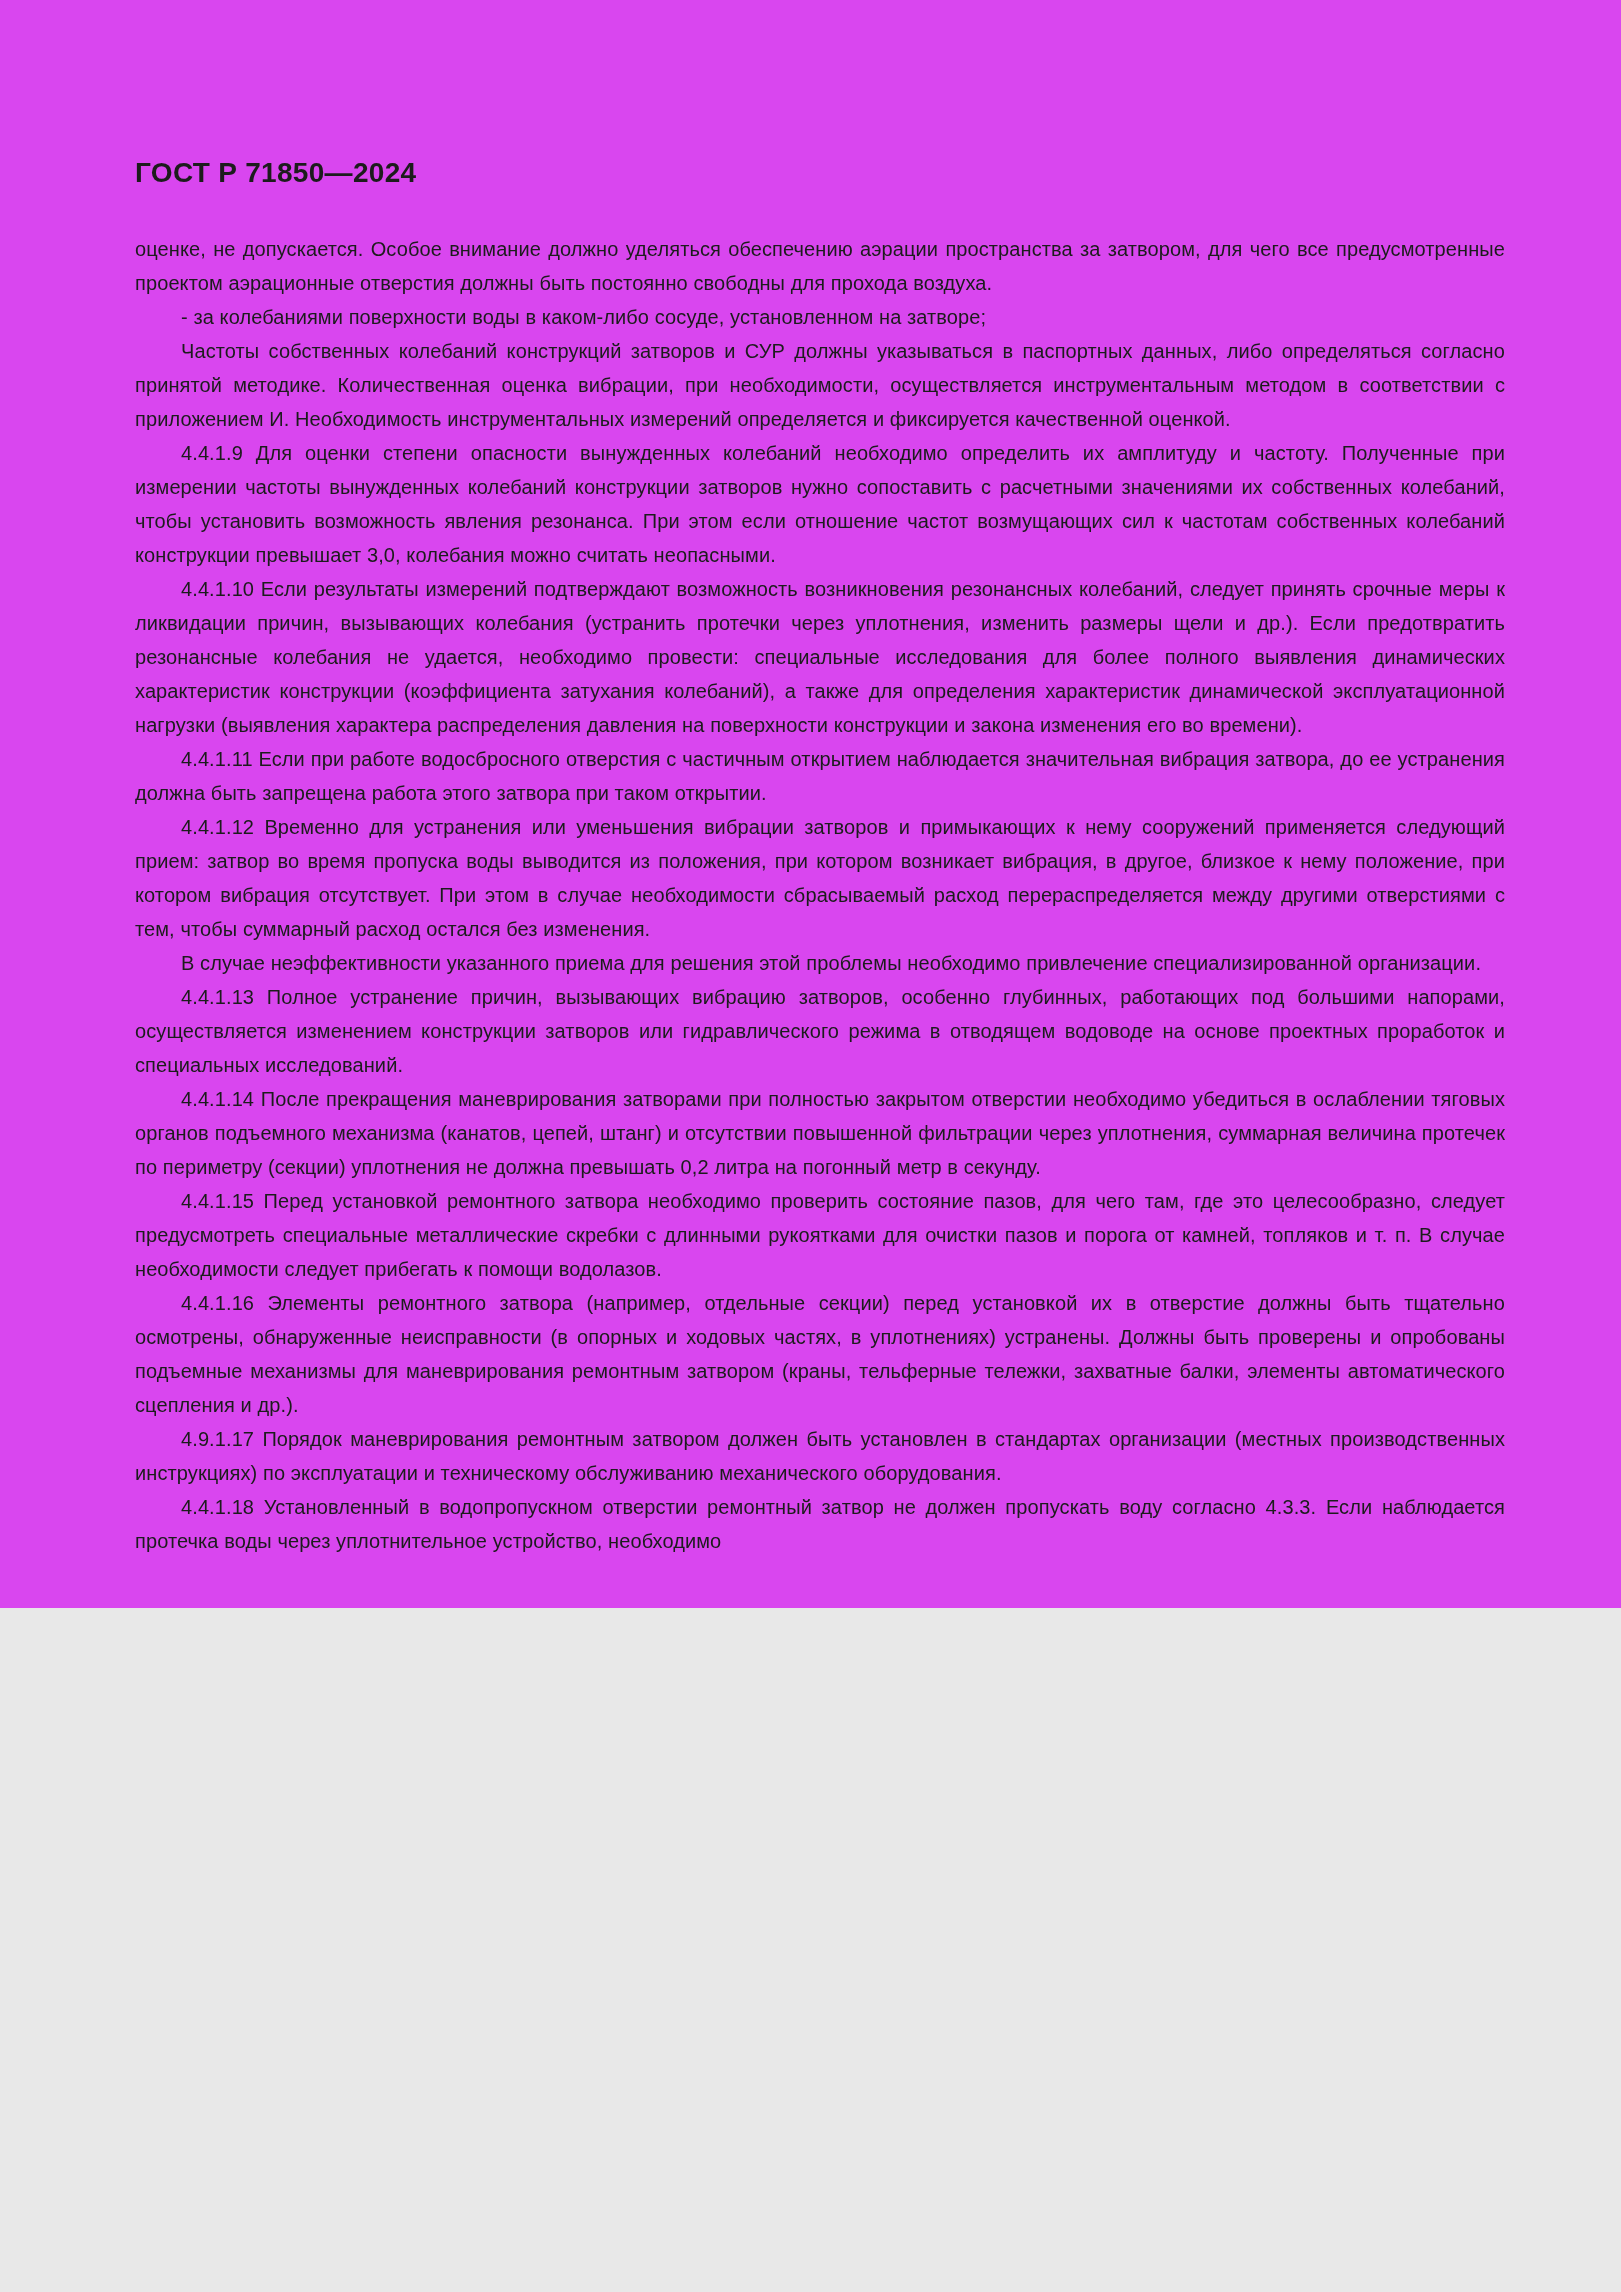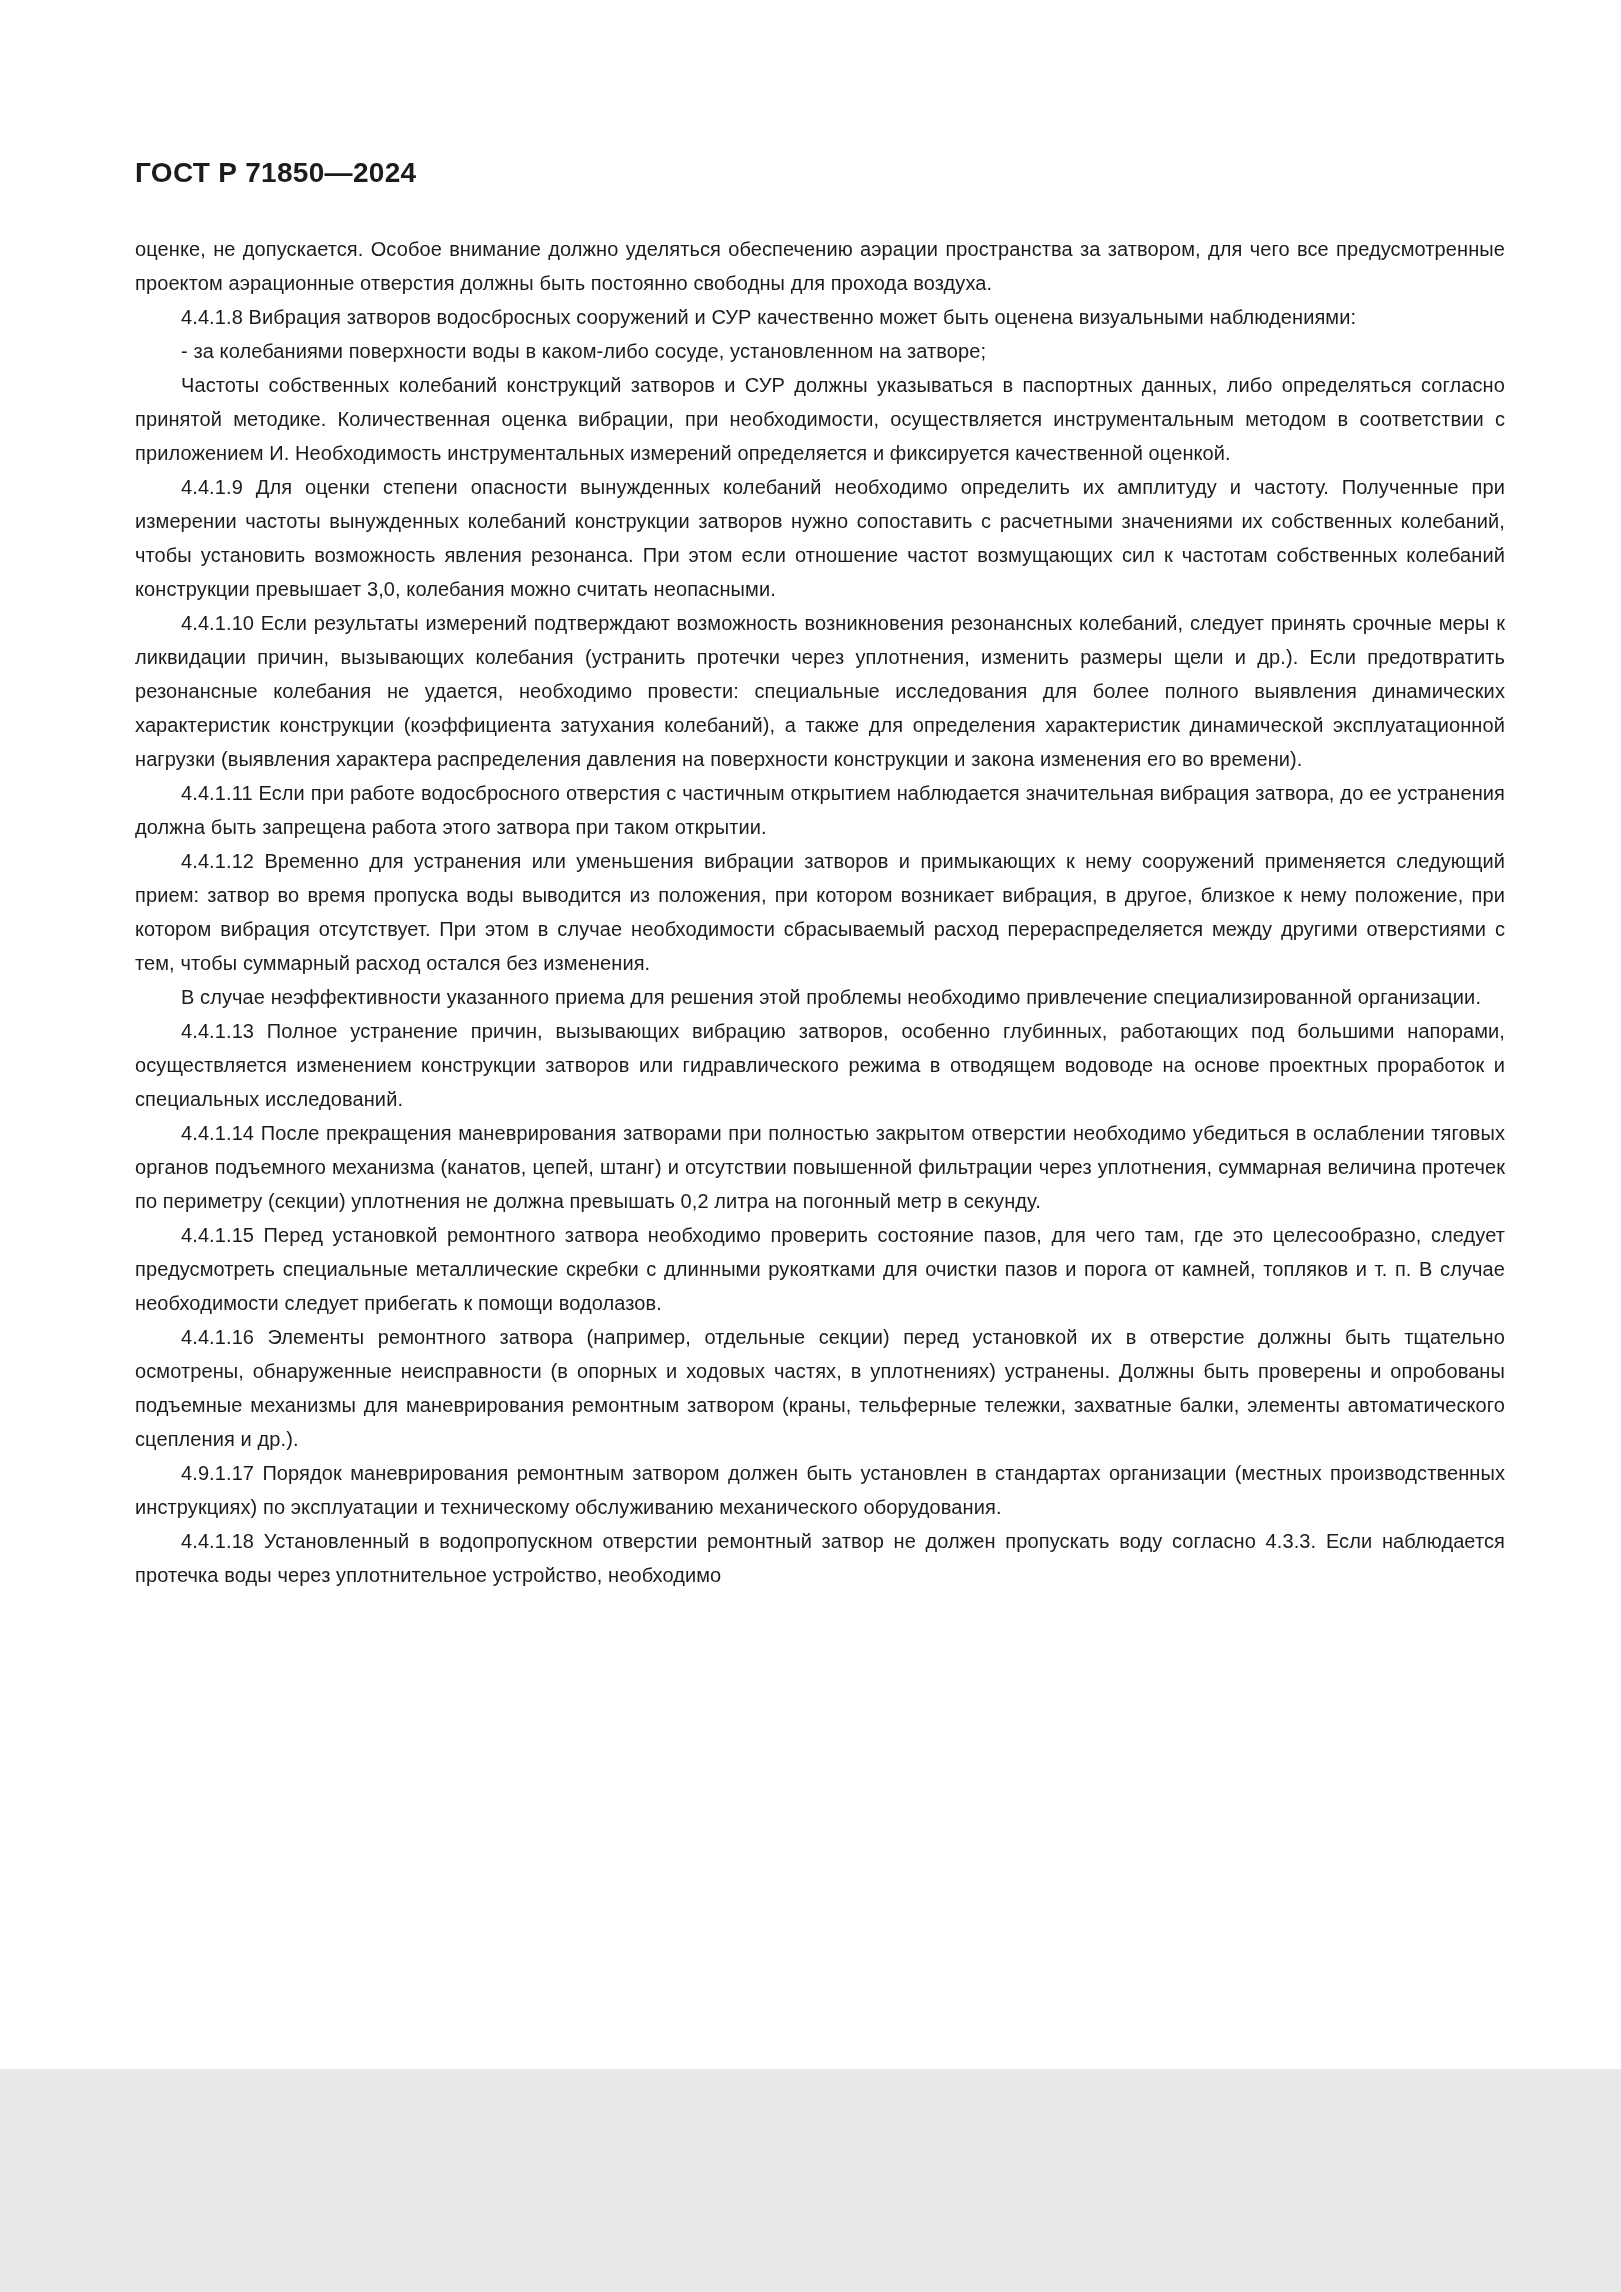--- a/index.html
+++ b/index.html
@@ -3,23 +3,23 @@
 <meta charset="utf-8">
 <style>
   html, body {
     margin: 0;
     padding: 0;
     background: #e8e8e8;
   }
   .page {
     position: relative;
     width: 1621px;
-    height: 2069px;
+    height: 1608px;
     margin: 0 auto;
-    background: #ffffff;
+    background: #d946ef;
     font-family: "Liberation Sans", sans-serif;
     color: #1c1c1c;
     overflow: hidden;
   }
   .content {
     position: absolute;
     left: 135px;
     right: 116px;
     top: 157px;
   }
@@ -51,21 +51,20 @@
 </style>
 </head>
 <body>
 
 <div class="page">
   <div class="content">
     <div class="doc-header">ГОСТ Р 71850—2024</div>
 
     <div class="body-text">
       <p class="no-indent">оценке, не допускается. Особое внимание должно уделяться обеспечению аэрации пространства за затвором, для чего все предусмотренные проектом аэрационные отверстия должны быть постоянно свободны для прохода воздуха.</p>
-      <p>4.4.1.8 Вибрация затворов водосбросных сооружений и СУР качественно может быть оценена визуальными наблюдениями:</p>
       <p>- за колебаниями поверхности воды в каком-либо сосуде, установленном на затворе;</p>
       <p>Частоты собственных колебаний конструкций затворов и СУР должны указываться в паспортных данных, либо определяться согласно принятой методике. Количественная оценка вибрации, при необходимости, осуществляется инструментальным методом в соответствии с приложением И. Необходимость инструментальных измерений определяется и фиксируется качественной оценкой.</p>
       <p>4.4.1.9 Для оценки степени опасности вынужденных колебаний необходимо определить их амплитуду и частоту. Полученные при измерении частоты вынужденных колебаний конструкции затворов нужно сопоставить с расчетными значениями их собственных колебаний, чтобы установить возможность явления резонанса. При этом если отношение частот возмущающих сил к частотам собственных колебаний конструкции превышает 3,0, колебания можно считать неопасными.</p>
       <p>4.4.1.10 Если результаты измерений подтверждают возможность возникновения резонансных колебаний, следует принять срочные меры к ликвидации причин, вызывающих колебания (устранить протечки через уплотнения, изменить размеры щели и др.). Если предотвратить резонансные колебания не удается, необходимо провести: специальные исследования для более полного выявления динамических характеристик конструкции (коэффициента затухания колебаний), а также для определения характеристик динамической эксплуатационной нагрузки (выявления характера распределения давления на поверхности конструкции и закона изменения его во времени).</p>
       <p>4.4.1.11 Если при работе водосбросного отверстия с частичным открытием наблюдается значительная вибрация затвора, до ее устранения должна быть запрещена работа этого затвора при таком открытии.</p>
       <p>4.4.1.12 Временно для устранения или уменьшения вибрации затворов и примыкающих к нему сооружений применяется следующий прием: затвор во время пропуска воды выводится из положения, при котором возникает вибрация, в другое, близкое к нему положение, при котором вибрация отсутствует. При этом в случае необходимости сбрасываемый расход перераспределяется между другими отверстиями с тем, чтобы суммарный расход остался без изменения.</p>
       <p>В случае неэффективности указанного приема для решения этой проблемы необходимо привлечение специализированной организации.</p>
       <p>4.4.1.13 Полное устранение причин, вызывающих вибрацию затворов, особенно глубинных, работающих под большими напорами, осуществляется изменением конструкции затворов или гидравлического режима в отводящем водоводе на основе проектных проработок и специальных исследований.</p>
       <p>4.4.1.14 После прекращения маневрирования затворами при полностью закрытом отверстии необходимо убедиться в ослаблении тяговых органов подъемного механизма (канатов, цепей, штанг) и отсутствии повышенной фильтрации через уплотнения, суммарная величина протечек по периметру (секции) уплотнения не должна превышать 0,2 литра на погонный метр в секунду.</p>
       <p>4.4.1.15 Перед установкой ремонтного затвора необходимо проверить состояние пазов, для чего там, где это целесообразно, следует предусмотреть специальные металлические скребки с длинными рукоятками для очистки пазов и порога от камней, топляков и т. п. В случае необходимости следует прибегать к помощи водолазов.</p>

